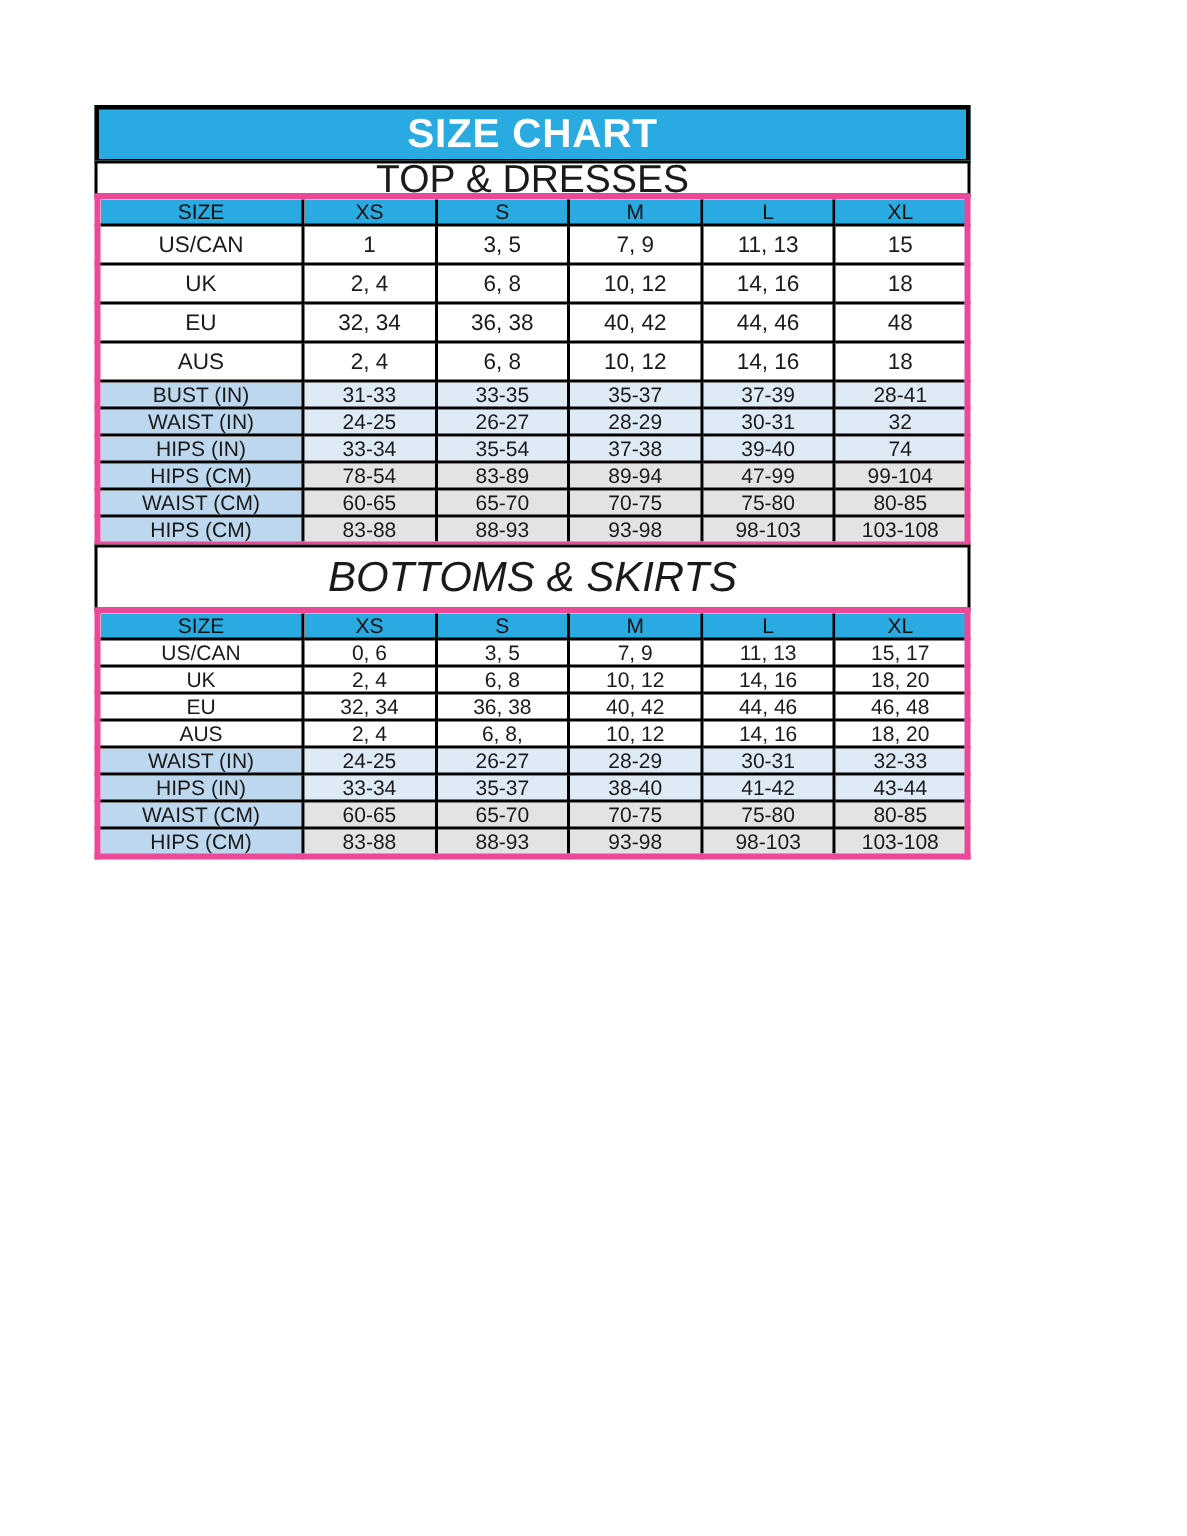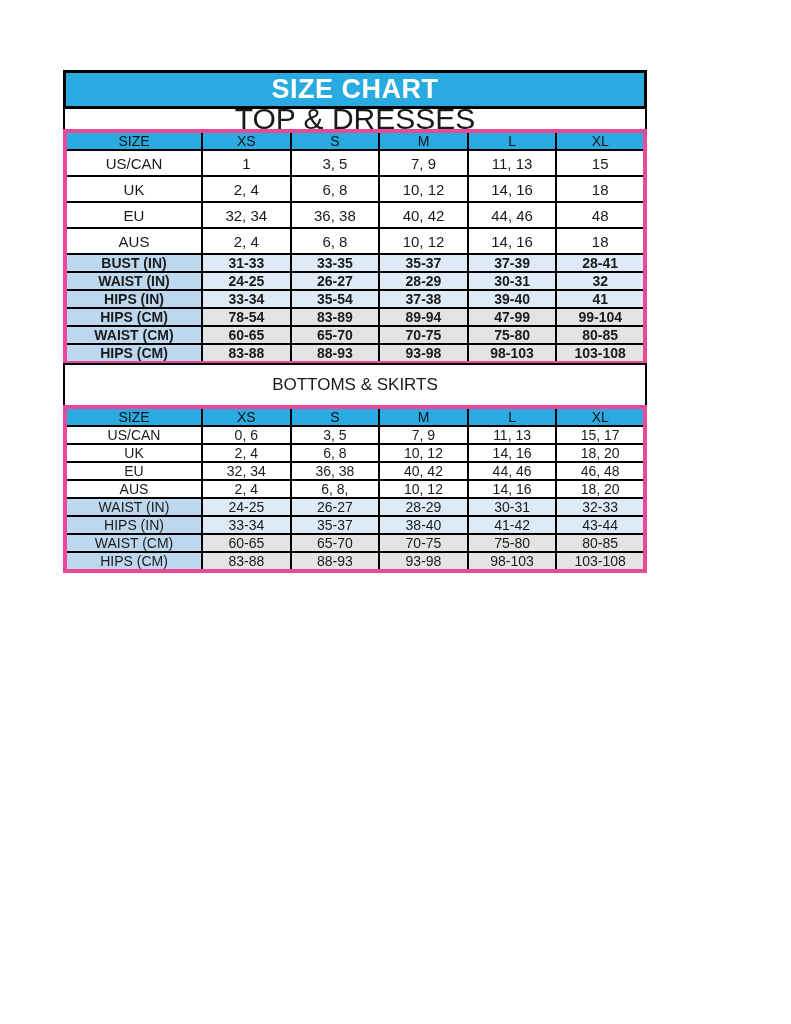--- a/index.html
+++ b/index.html
@@ -37,22 +37,22 @@
     box-sizing: border-box;
     background: #ffffff;
     border: 2px solid #000;
     margin-top: -2px;
     display: flex;
     align-items: center;
     justify-content: center;
     color: #1a1a1a;
     font-weight: 400;
   }
-  .section-heading.h0 { height: 24px; font-size: 30px; }
-  .section-heading.h1 { height: 44px; font-size: 17px; }
+  .section-heading.h0 { height: 24px; font-size: 26px; }
+  .section-heading.h1 { height: 44px; font-size: 28px; font-style: italic; }
   table {
     width: 584px;
     border-collapse: collapse;
     table-layout: fixed;
     margin-top: -2px;
     border: 4px solid #ec4899;
   }
   th, td {
     border: 2px solid #000;
     text-align: center;
@@ -66,21 +66,21 @@
   th {
     background: var(--cyan, #29ABE2);
     font-weight: 400;
     font-size: 14px;
     color: #111;
   }
   table.sec0 thead tr { height: 19px; }
   table.sec1 thead tr { height: 15px; }
   table.sec0 tr.plain { height: 26px; }
   table.sec0 tr.plain td { font-size: 15px; }
-  table.sec0 tr.blue, table.sec0 tr.gray { height: 17px; font-weight: bold; }
+  table.sec0 tr.blue, table.sec0 tr.gray { height: 17px; }
   table.sec1 tbody tr { height: 17px; }
   tbody td { font-size: 14px; background: #ffffff; }
   tr.blue td.label, tr.gray td.label { background: var(--label-blue, #BDD7EE); }
   tr.blue td:not(.label) { background: var(--value-blue, #DEEAF6); }
   tr.gray td:not(.label) { background: var(--value-gray, #E4E3E3); }
 </style>
 </head>
 <body>
 
 <div class="chart-wrap">
@@ -156,21 +156,21 @@
             <td>28-29</td>
             <td>30-31</td>
             <td>32</td>
           </tr>
           <tr class="blue">
             <td class="label">HIPS (IN)</td>
             <td>33-34</td>
             <td>35-54</td>
             <td>37-38</td>
             <td>39-40</td>
-            <td>41</td>
+            <td>74</td>
           </tr>
           <tr class="gray">
             <td class="label">HIPS (CM)</td>
             <td>78-54</td>
             <td>83-89</td>
             <td>89-94</td>
             <td>47-99</td>
             <td>99-104</td>
           </tr>
           <tr class="gray">

